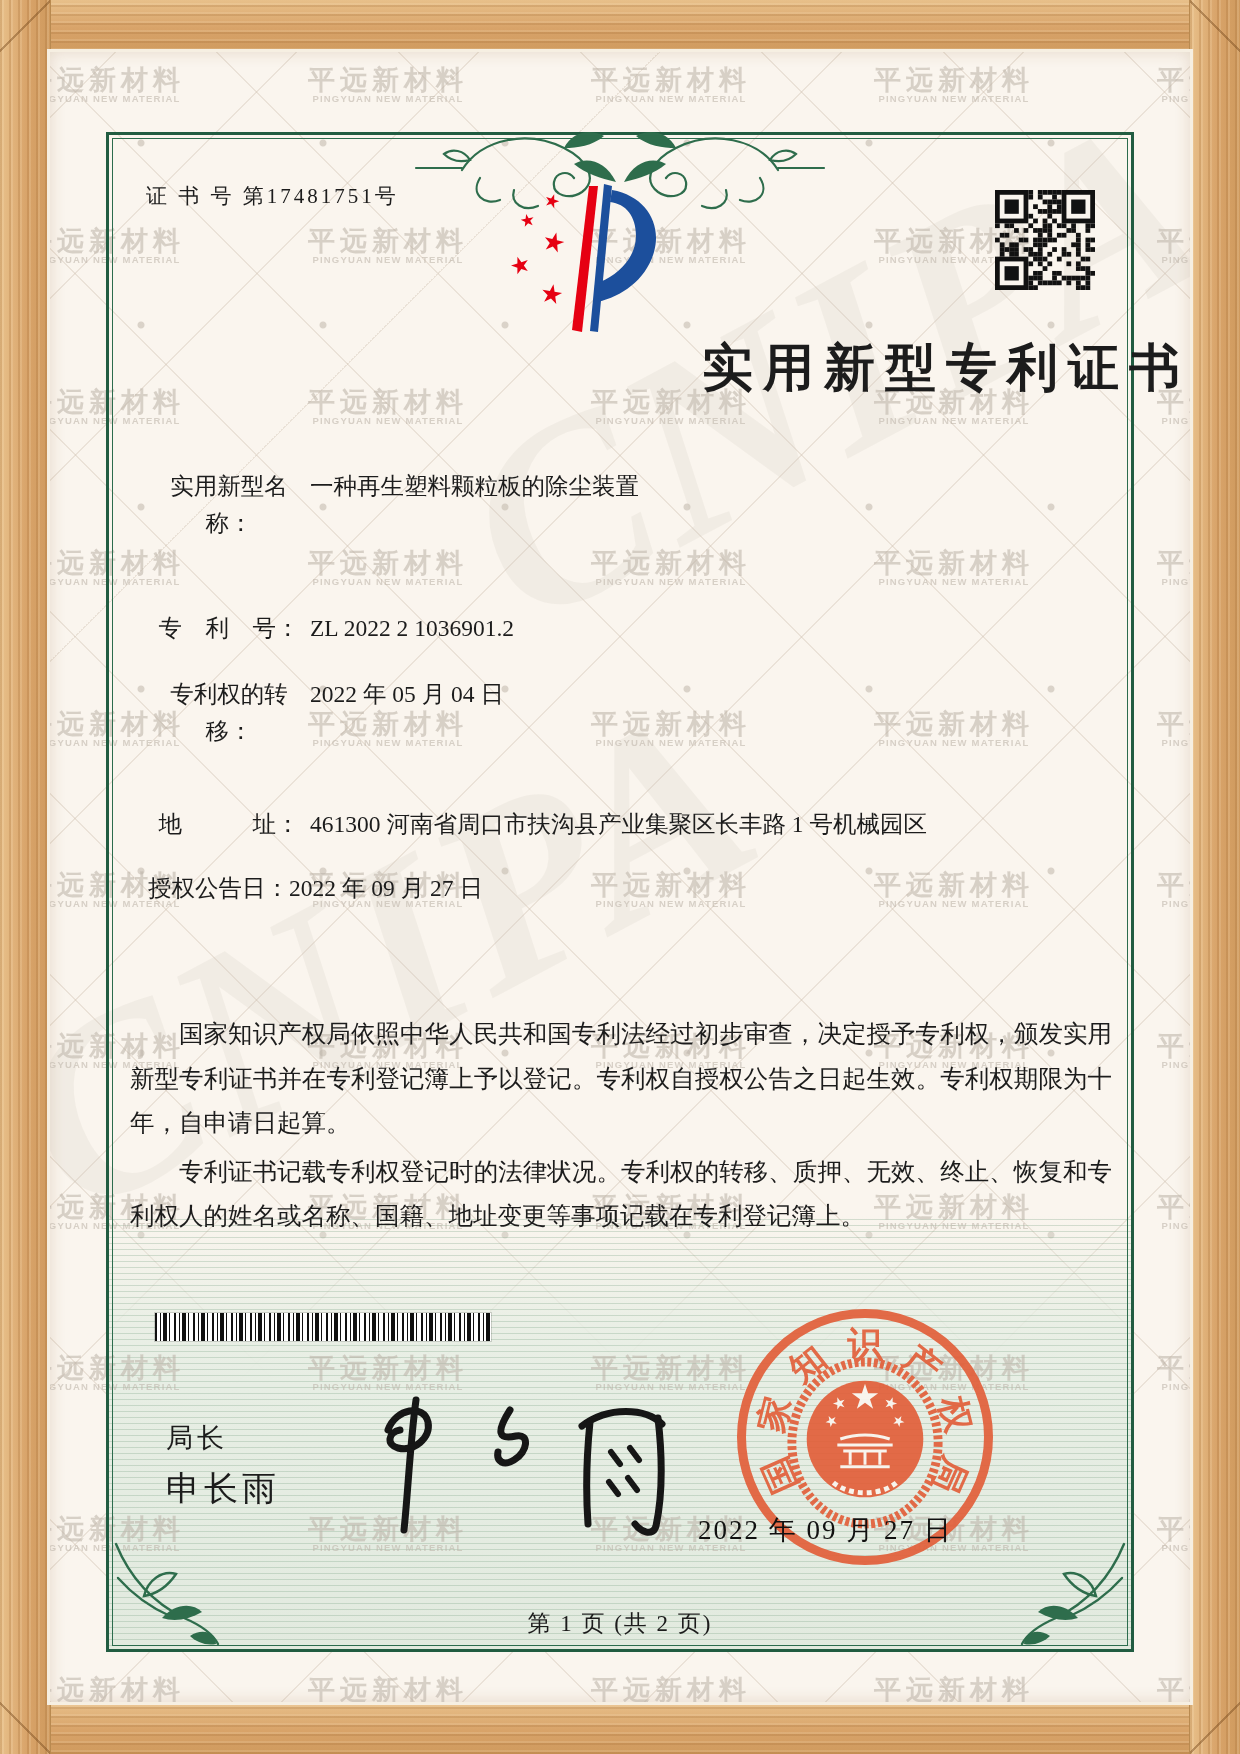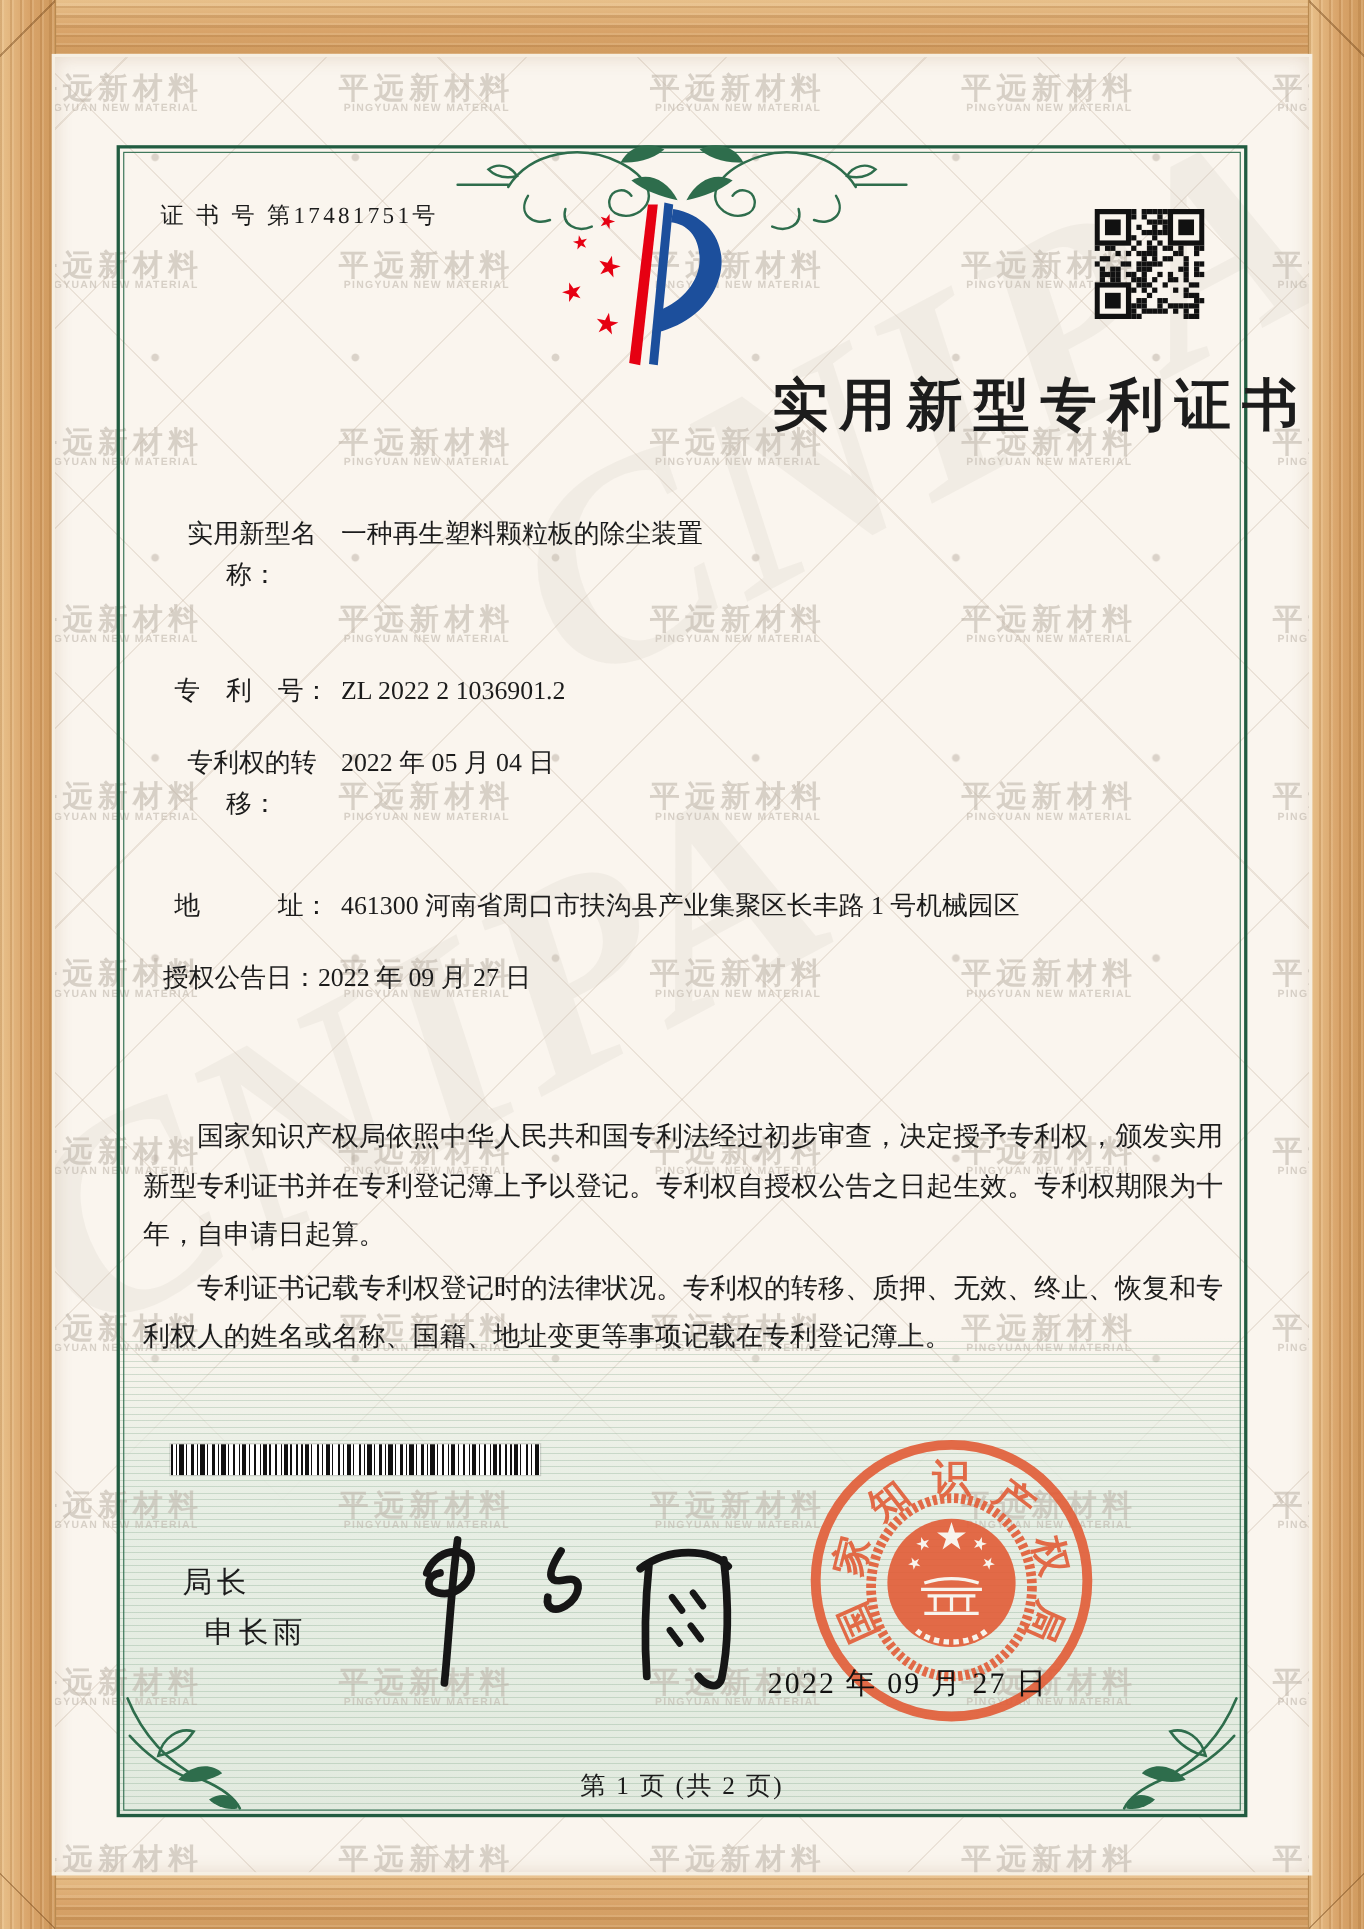--- a/index.html
+++ b/index.html
@@ -95,22 +95,22 @@
   .grant-row{left:98px;top:820px;font-size:23.5px;}
   .grant-col2{position:absolute;left:492px;top:0;white-space:nowrap;}
   .paras{left:80px;top:960px;width:982px;font-size:24.5px;line-height:44.5px;
      text-align:justify;}
   .paras p{margin:0 0 4px 0;text-indent:2em;}
   .barcode{left:105px;top:1261px;width:336px;height:28px;
      background:repeating-linear-gradient(90deg,#101010 0 2px,#fff 2px 5px,#101010 5px 6px,#fff 6px 8px,#101010 8px 12px,#fff 12px 14px,#101010 14px 15px,#fff 15px 19px);
      outline:1px solid rgba(0,0,0,.15);}
   .signer-title{left:116px;top:1368px;font-size:27px;
      font-family:"Liberation Sans","DejaVu Sans",sans-serif;letter-spacing:4px;}
-  .signer-name{left:116px;top:1414px;font-size:27px;
-     font-family:"Liberation Sans","DejaVu Sans",sans-serif;letter-spacing:4px;margin-left:20px;}
+  .signer-name{left:116px;top:1414px;font-size:34px;
+     font-family:"Liberation Sans","DejaVu Sans",sans-serif;letter-spacing:4px;}
   .signature{left:308px;top:1322px;}
 
   
   .seal{left:687px;top:1257px;width:256px;height:256px;opacity:.92;}
   .seal-ring{position:absolute;inset:0;border:9px solid #e25f3a;border-radius:50%;}
   .seal-char{position:absolute;left:50%;top:50%;color:#e25f3a;font-weight:bold;
      font-size:35px;font-family:"Liberation Sans",sans-serif;}
   .seal-emblem{position:absolute;left:50%;top:52%;transform:translate(-50%,-50%);}
   .seal-date{left:648px;top:1460px;font-size:27px;letter-spacing:2px;color:#111;}
 

